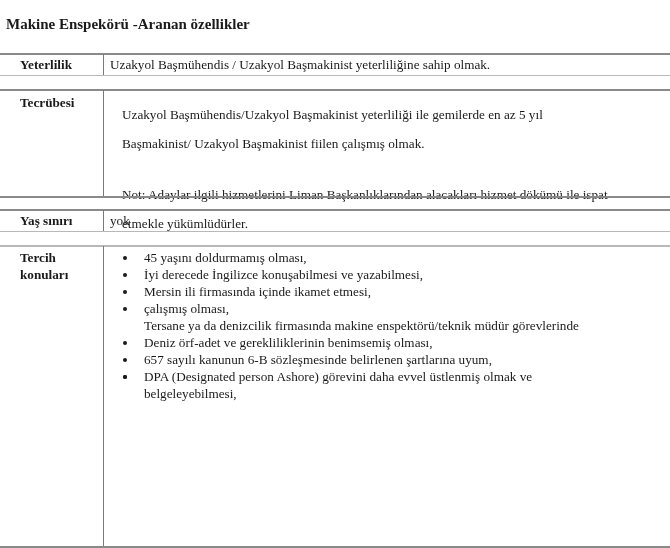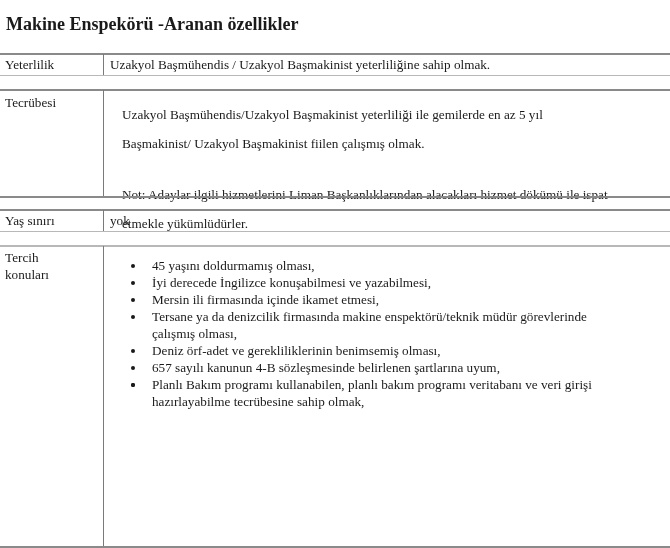--- a/index.html
+++ b/index.html
@@ -5,29 +5,29 @@
   html, body { margin: 0; padding: 0; }
   body {
     width: 670px; height: 548px; overflow: hidden;
     background: #ffffff; color: #1a1a1a;
     font-family: "Liberation Serif", serif;
     font-size: 13.2px; line-height: 17px;
     position: relative;
   }
   .title {
     position: absolute; left: 6px; top: 16px;
-    font-weight: bold; font-size: 18px;
+    font-weight: bold; font-size: 15px;
   }
   .hline { position: absolute; left: 0; width: 670px; height: 2px; background: #8a8a8a; }
   .hline.thin { height: 1px; background: #b8b8b8; }
   .vline { position: absolute; left: 103px; width: 1px; background: #7a7a7a; }
-  .label { position: absolute; left: 5px; }
+  .label { position: absolute; left: 20px; font-weight: bold; }
   .cell { position: absolute; left: 110px; right: 6px; }
   .cell p { margin: 12px; }
-  ul.bullets { list-style: none; margin: 8px; padding: 0; }
+  ul.bullets { list-style: none; margin: 0; padding: 0; }
   ul.bullets li { position: relative; padding-left: 34px; }
   ul.bullets li .dot {
     position: absolute; left: 13px; top: 7px; width: 4px; height: 4px;
     border-radius: 50%; background: #1a1a1a;
   }
 </style>
 </head>
 <body>
 
 <div class="title">Makine Enspekörü -Aranan özellikler</div>
@@ -70,34 +70,34 @@
       <li>
         <span class="dot"></span>
         <div>İyi derecede İngilizce konuşabilmesi ve yazabilmesi,</div>
       </li>
       <li>
         <span class="dot"></span>
         <div>Mersin ili firmasında içinde ikamet etmesi,</div>
       </li>
       <li>
         <span class="dot"></span>
+        <div>çalışmış olması,</div>
         <div>Tersane ya da denizcilik firmasında makine enspektörü/teknik müdür görevlerinde</div>
-        <div>çalışmış olması,</div>
       </li>
       <li>
         <span class="dot"></span>
         <div>Deniz örf-adet ve gerekliliklerinin benimsemiş olması,</div>
       </li>
       <li>
         <span class="dot"></span>
-        <div>657 sayılı kanunun 4-B sözleşmesinde belirlenen şartlarına uyum,</div>
+        <div>657 sayılı kanunun 6-B sözleşmesinde belirlenen şartlarına uyum,</div>
       </li>
       <li>
         <span class="dot"></span>
       </li>
       <li>
         <span class="dot"></span>
-        <div>Planlı Bakım programı kullanabilen, planlı bakım programı veritabanı ve veri girişi</div>
-        <div>hazırlayabilme tecrübesine sahip olmak,</div>
+        <div>DPA (Designated person Ashore) görevini daha evvel üstlenmiş olmak ve</div>
+        <div>belgeleyebilmesi,</div>
       </li>
     </ul>
 </div>
 <div class="hline" style="top:546px"></div>
 
 </body></html>

